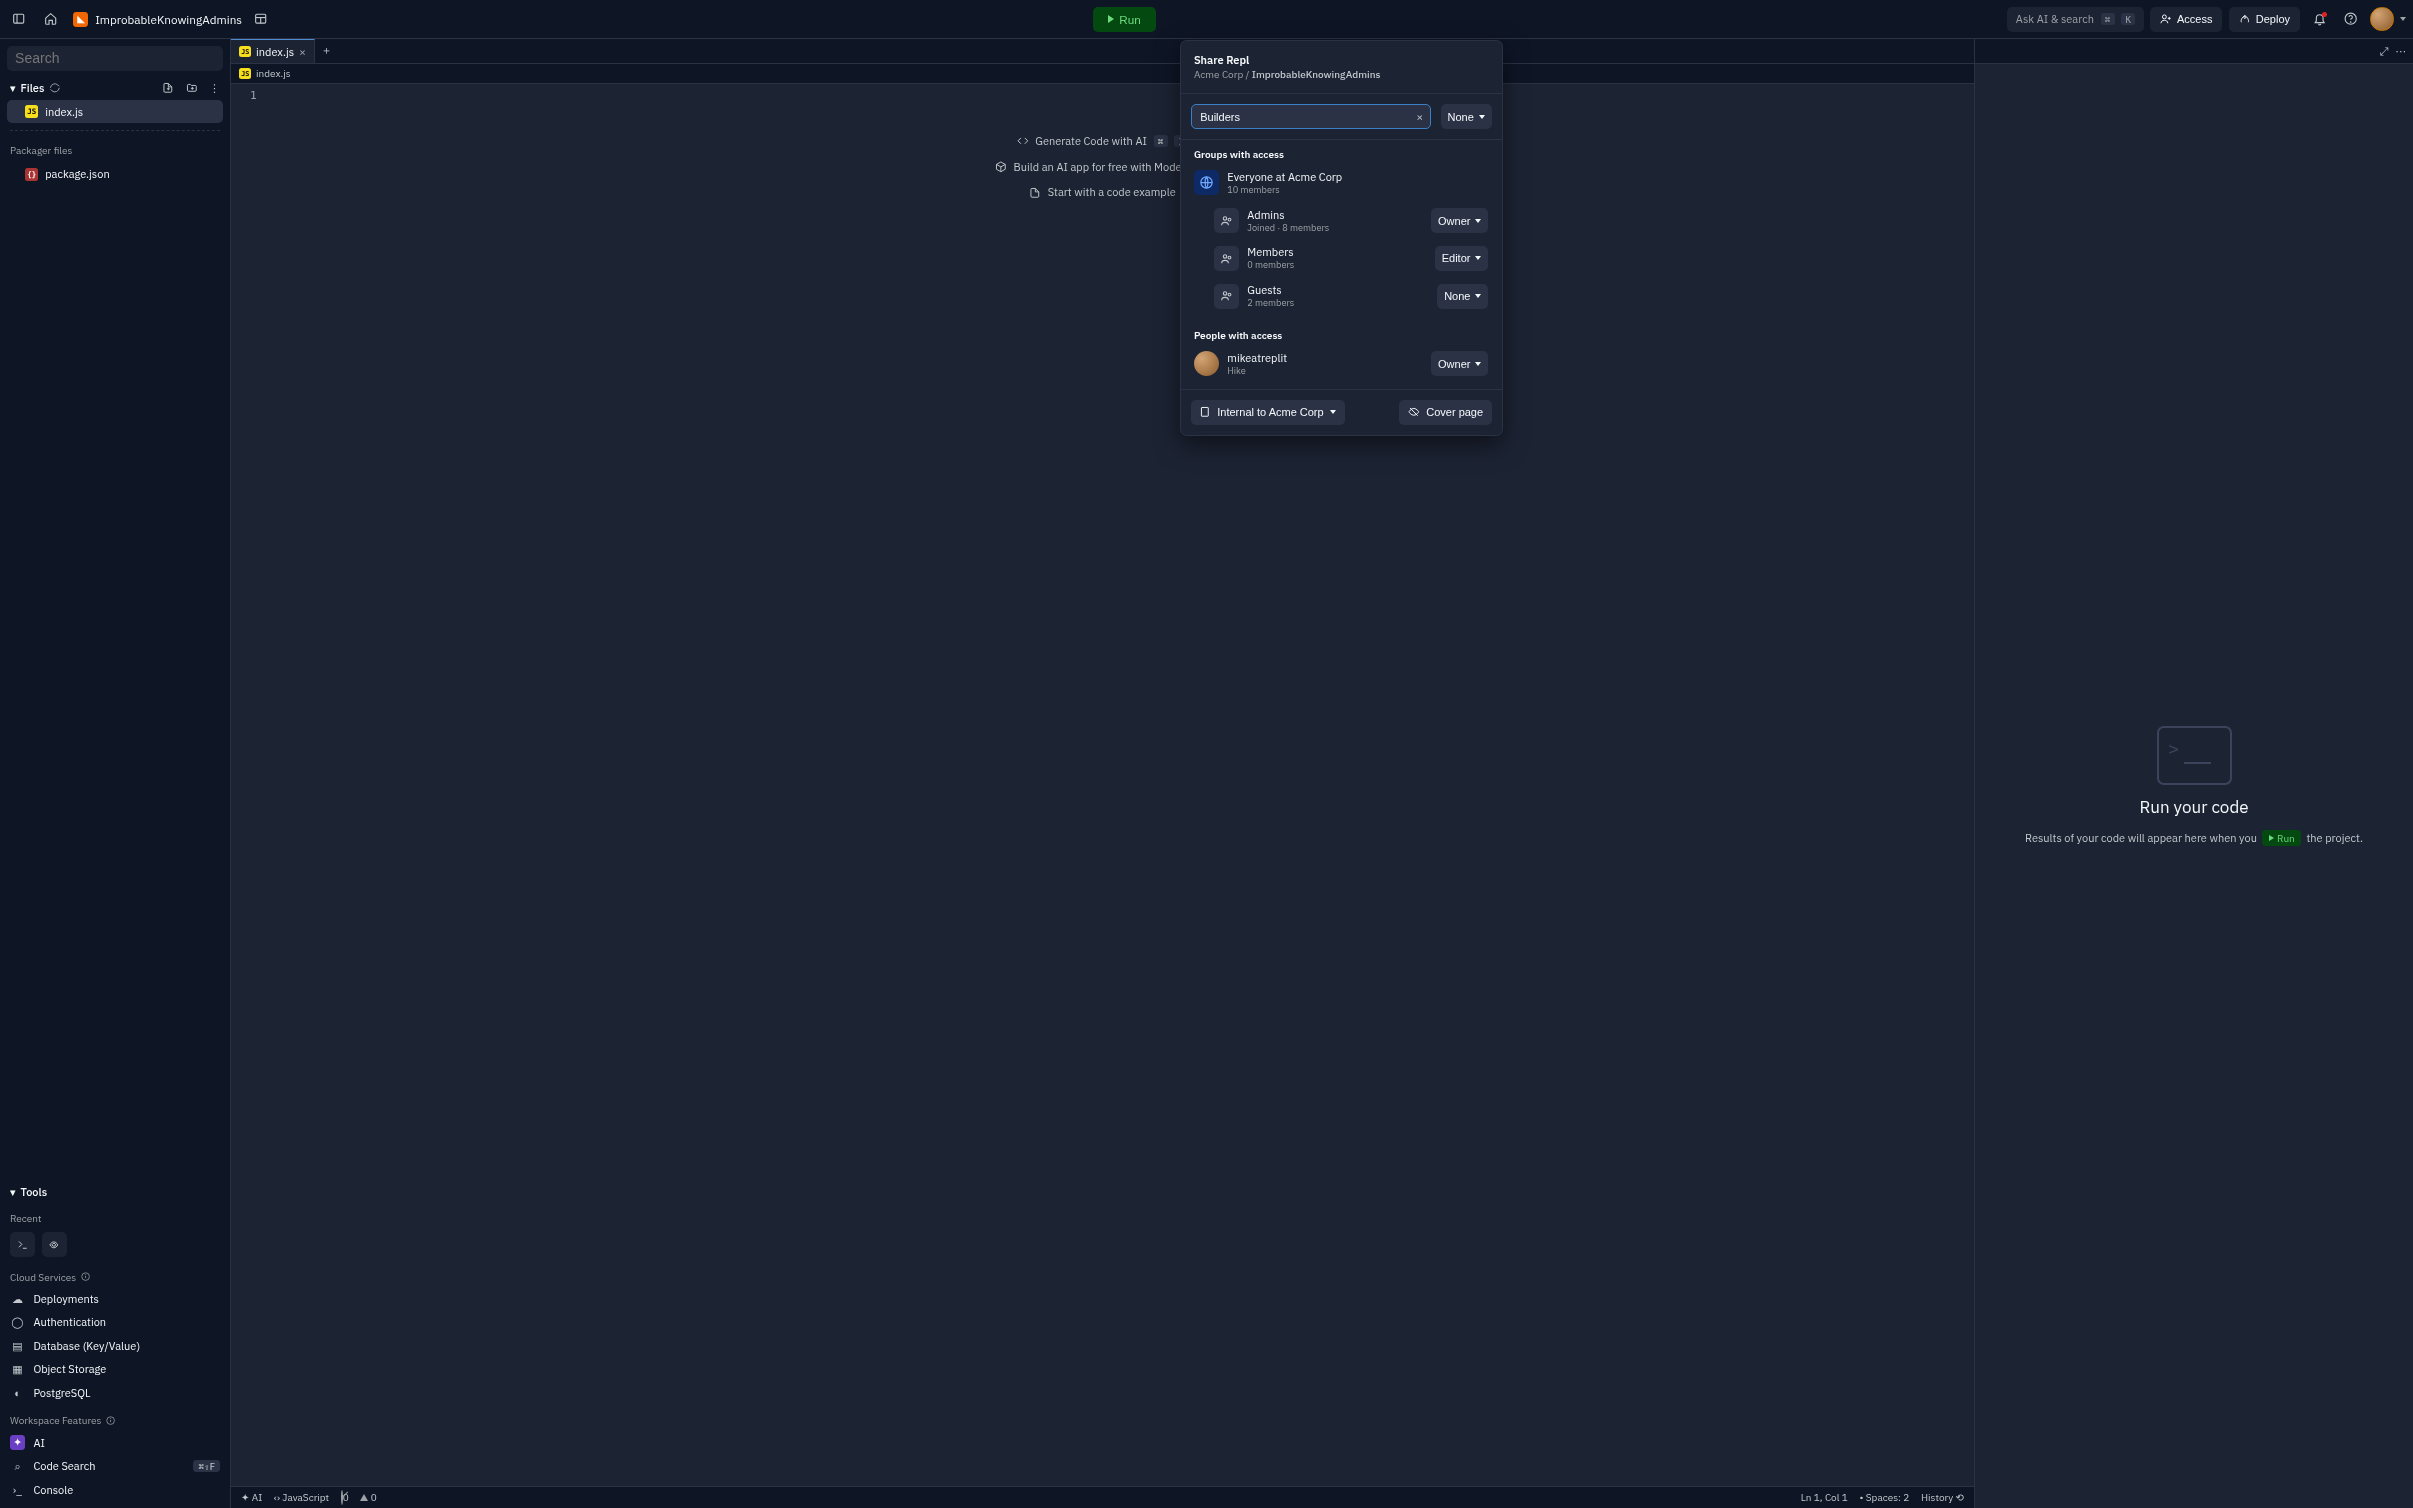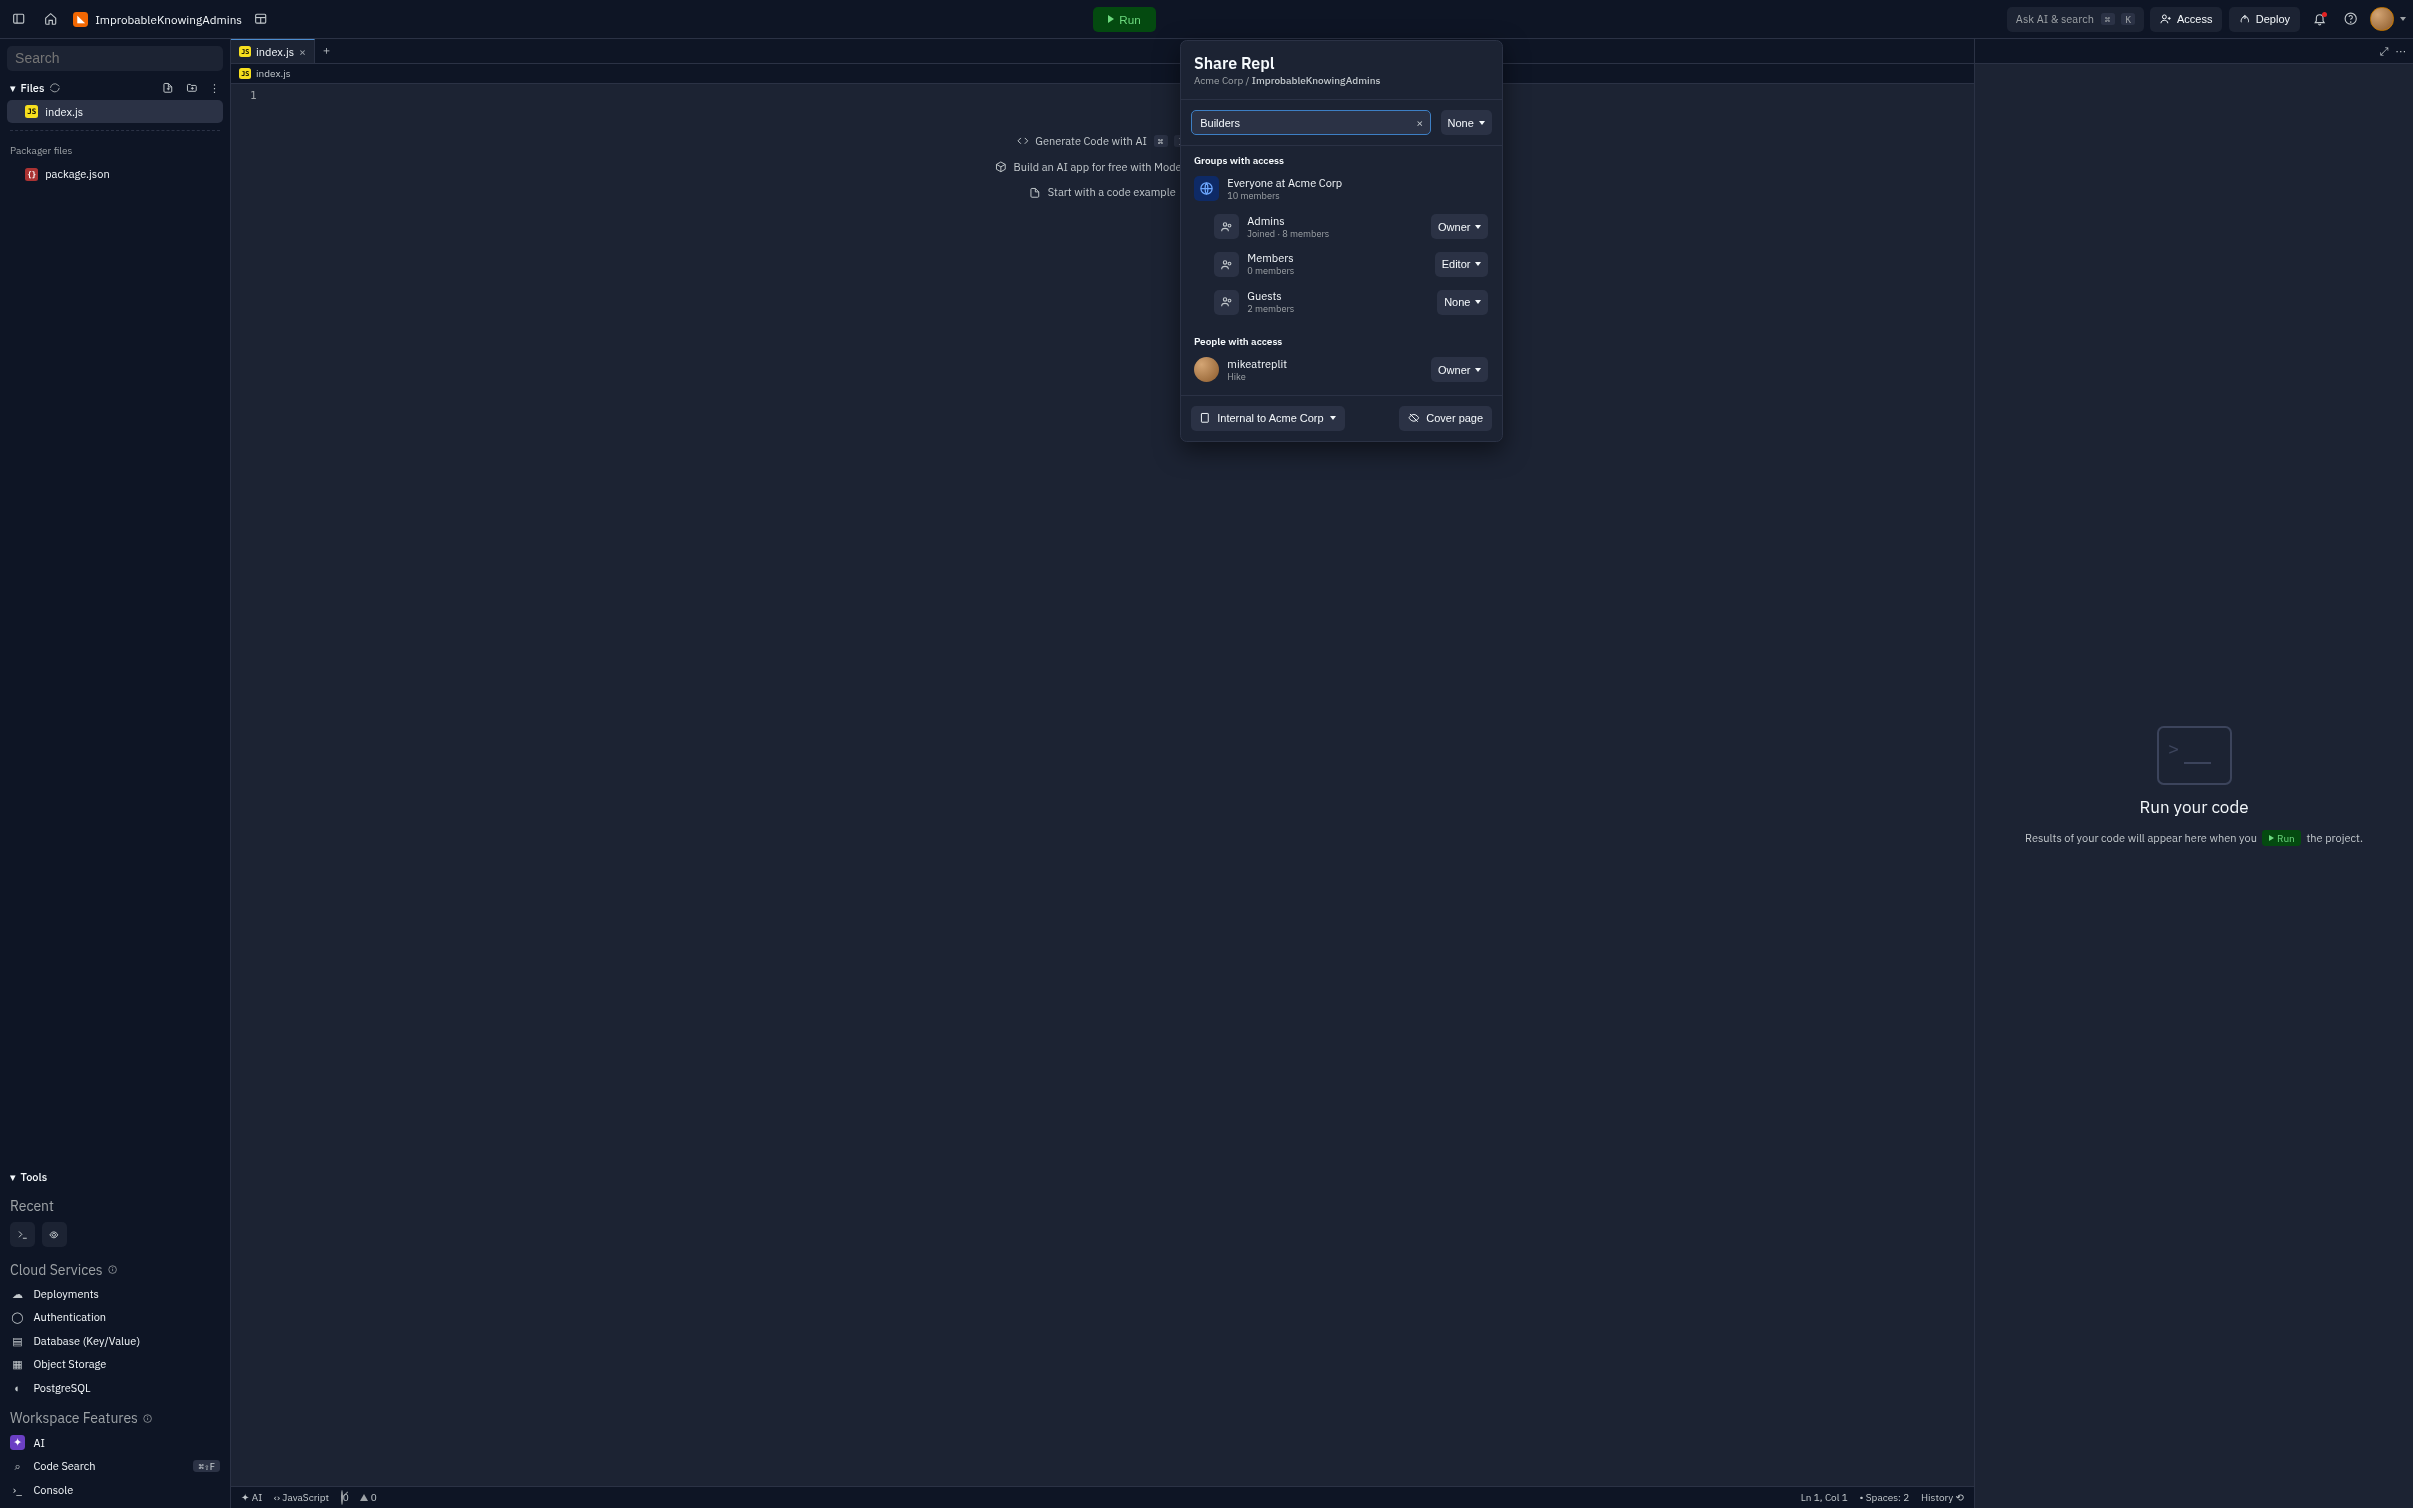--- a/index.html
+++ b/index.html
@@ -100,21 +100,21 @@
   .file-icon { width:13.4px;height:13.4px;display:flex;align-items:center;justify-content:center;font-size:7.5px;font-weight:bold;font-family:monospace;border-radius:2.5px; }
   .fi-js { background:#f7df1e; color:#000; }
   .fi-json { background:#a33; color:#fff; }
   .sb-label { padding:8.4px 10px 3.4px; color:var(--fg-2); font-size:10px; }
   .sb-divider { border-top:0.8px dashed var(--border); margin:5px 10px; }
 
   .sb-scroll { flex:1; overflow-y:auto; min-height:0; }
   .sb-bottom { padding-bottom:6.7px; }
   .tool-chip-row { display:flex; gap:6.7px; padding:3.4px 10px; }
   .tool-chip { width:25px;height:25px;background:var(--bg-1);border-radius:var(--radius);display:flex;align-items:center;justify-content:center;color:var(--fg-1); }
-  .sb-sub-label { padding:10px 10px 3.4px; color:var(--fg-2); font-size:14px; display:flex; align-items:center; gap:5px;}
+  .sb-sub-label { padding:10px 10px 3.4px; color:var(--fg-2); font-size:10px; display:flex; align-items:center; gap:5px;}
   .service-item {
     display:flex; align-items:center; gap:8.4px; height:23.5px;
     padding:0 10px; color:var(--fg-0); font-size:11px; cursor:pointer;
   }
   .service-item .kbd-hint {
     margin-left:auto; background:var(--bg-2); padding:0.8px 5px;
     border-radius:3.4px; font-size:9.2px; color:var(--fg-1); font-family:monospace;
   }
   .sv-icon { width:15px; display:flex; justify-content:center; color:var(--fg-1); }
 
@@ -176,21 +176,21 @@
   }
 
   
   .share-modal {
     position:absolute; top:40px; left:50%; transform:translateX(-27px);
     width:323px; background:var(--bg-1); border:0.8px solid var(--border);
     border-radius:6.7px; z-index:50; box-shadow:0 8.4px 25px rgba(0,0,0,.5);
     display:flex; flex-direction:column;
   }
   .sm-head { padding:11.7px 13.4px; border-bottom:0.8px solid var(--border); }
-  .sm-title { font-size:16px; font-weight:600; color:var(--fg-0); }
+  .sm-title { font-size:11px; font-weight:600; color:var(--fg-0); }
   .sm-sub { font-size:10px; color:var(--fg-2); margin-top:1.7px; }
   .sm-sub b { color:var(--fg-1); font-weight:500; }
   .sm-row { display:flex; gap:10px; padding:10px 10px; border-bottom:0.8px solid var(--border);}
   .sm-input-wrap {
     flex:1; background:var(--bg-2); border:0.8px solid #3d7fc4; border-radius:var(--radius);
     display:flex; align-items:center; padding:0 6.7px; height:25px;
   }
   .sm-input { flex:1; background:none;border:none;outline:none;color:var(--fg-0);font-size:11px; }
   .sm-clear { color:var(--fg-1); cursor:pointer; font-size:11.7px; }
   .role-drop {

